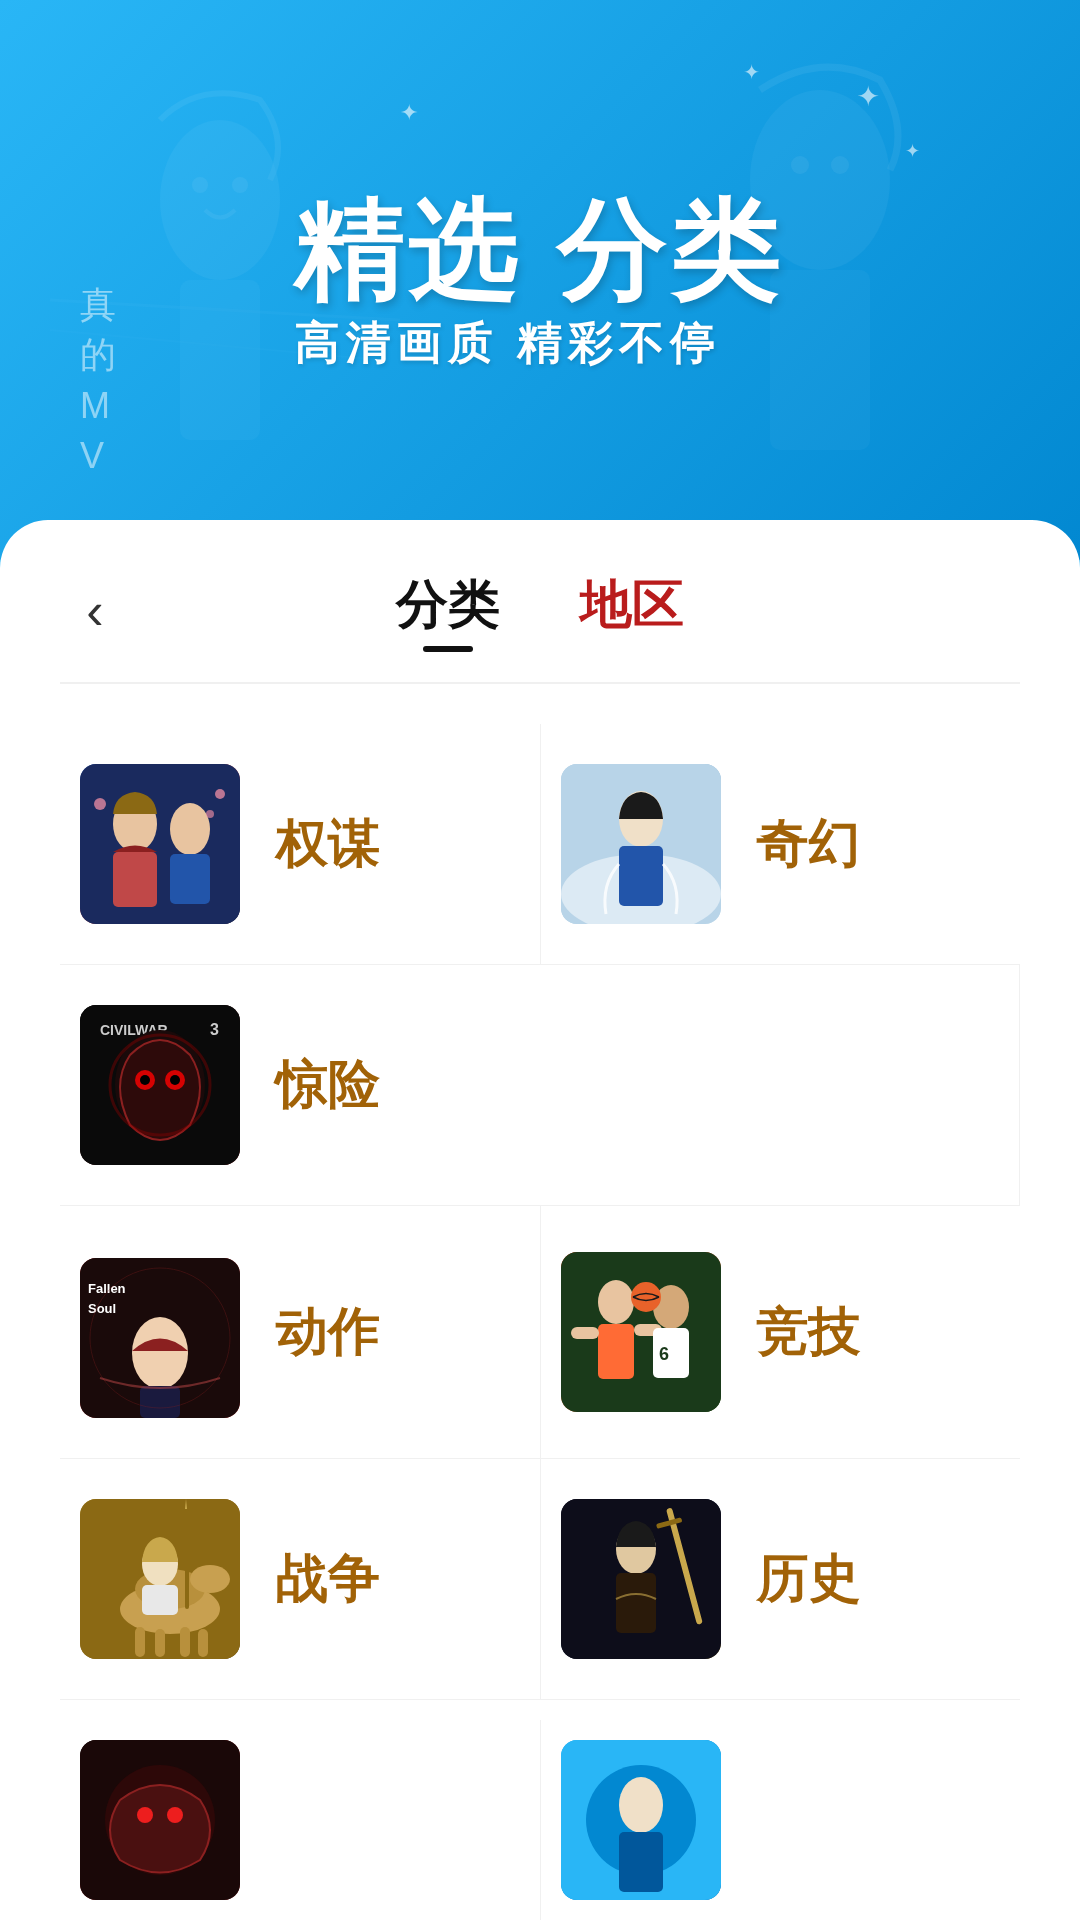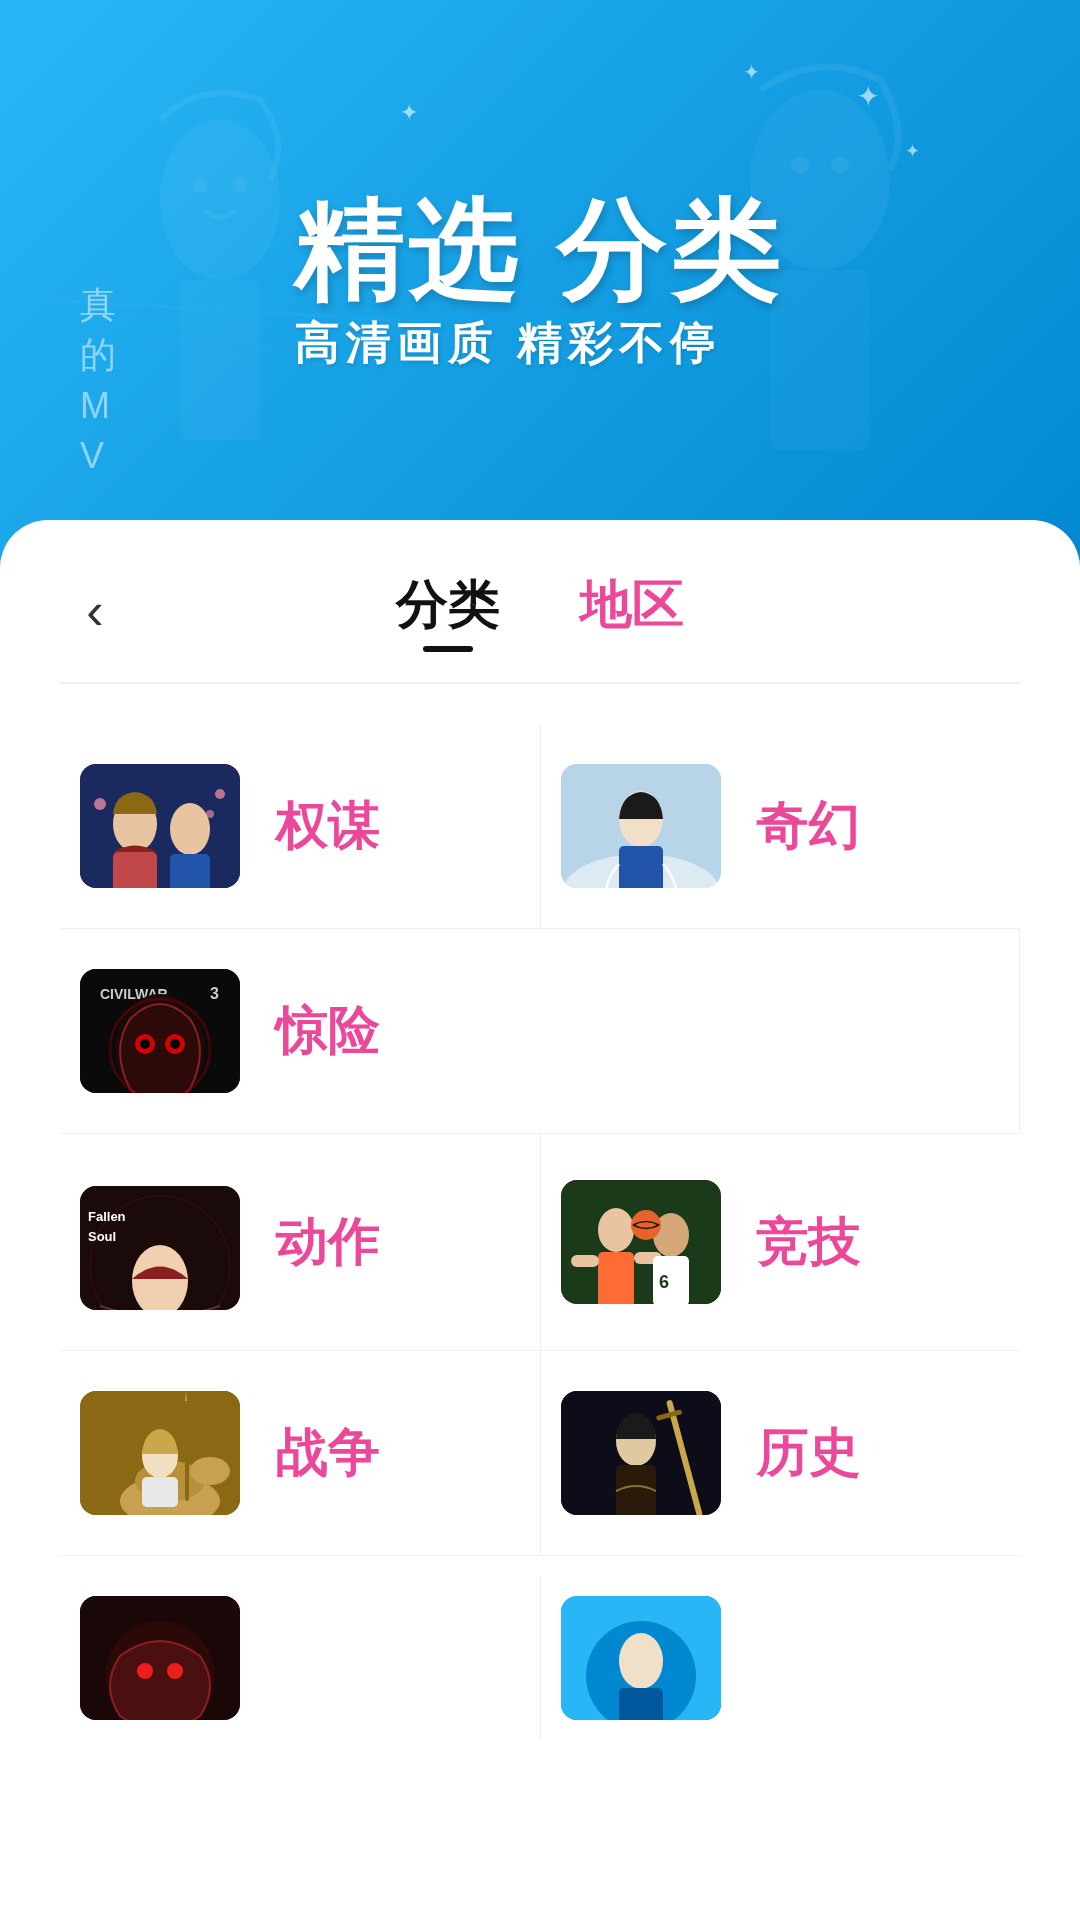--- a/index.html
+++ b/index.html
@@ -109,21 +109,21 @@
     .tab-container {
       display: flex;
       gap: 80px;
       margin-left: auto;
       margin-right: auto;
     }
 
     .tab-item {
       font-size: 52px;
       font-weight: 700;
-      color: #ec4899;
+      color: #b91c1c;
       cursor: pointer;
       position: relative;
       padding-bottom: 12px;
     }
 
     .tab-item.active {
       color: #111;
     }
 
     .tab-item.active::after {
@@ -165,21 +165,21 @@
       padding: 40px 20px;
       cursor: pointer;
     }
 
     .category-item:first-child {
       border-right: 1px solid #f0f0f0;
     }
 
     .category-thumb {
       width: 160px;
-      height: 124px;
+      height: 160px;
       border-radius: 16px;
       overflow: hidden;
       flex-shrink: 0;
       background: #e0e0e0;
     }
 
     
     .thumb-quanmou {
       background: linear-gradient(135deg, #3a7bd5 0%, #c04848 50%, #1a1a2e 100%);
       position: relative;
@@ -233,21 +233,21 @@
       background: linear-gradient(135deg, #1a0a0a 0%, #8b2020 50%, #c04848 100%);
     }
 
     .thumb-bottom2 {
       background: linear-gradient(135deg, #29b6f6 0%, #0288d1 50%, #01579b 100%);
     }
 
     .category-label {
       font-size: 52px;
       font-weight: 600;
-      color: #ec4899;
+      color: #a16207;
     }
 
     
     .star {
       position: absolute;
       color: rgba(255,255,255,0.6);
       font-size: 28px;
     }
 
     .partial-row {

